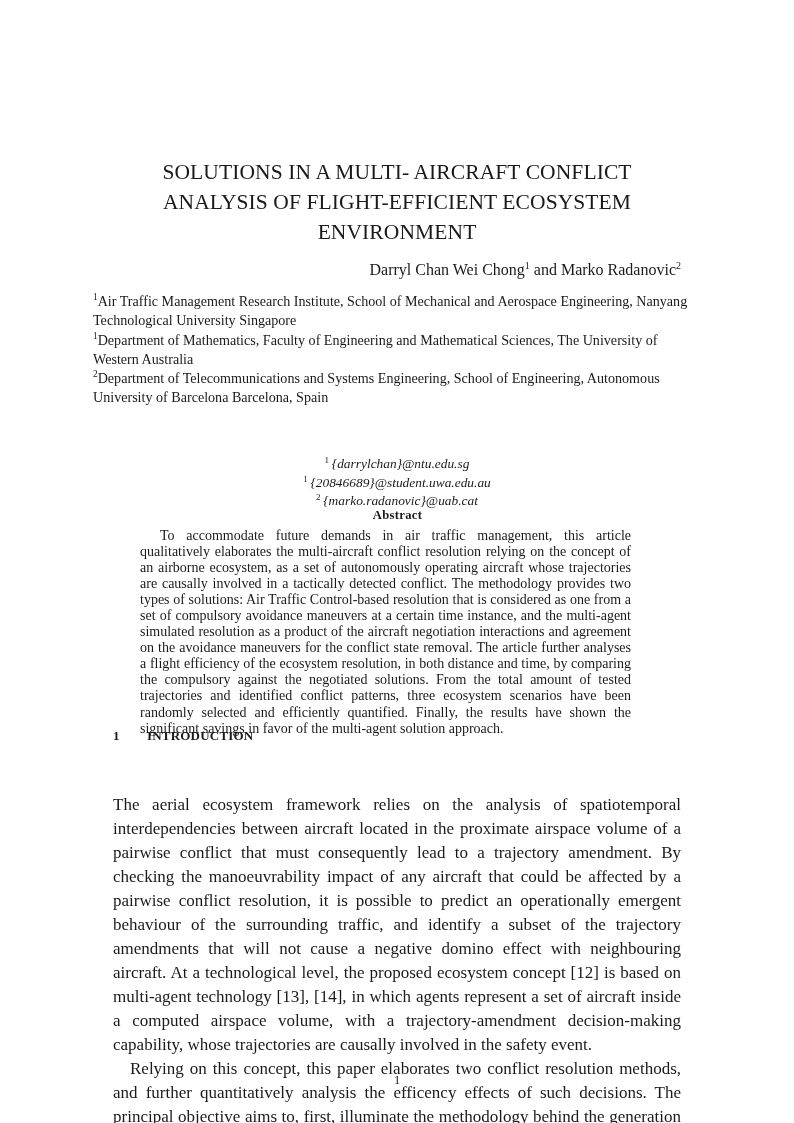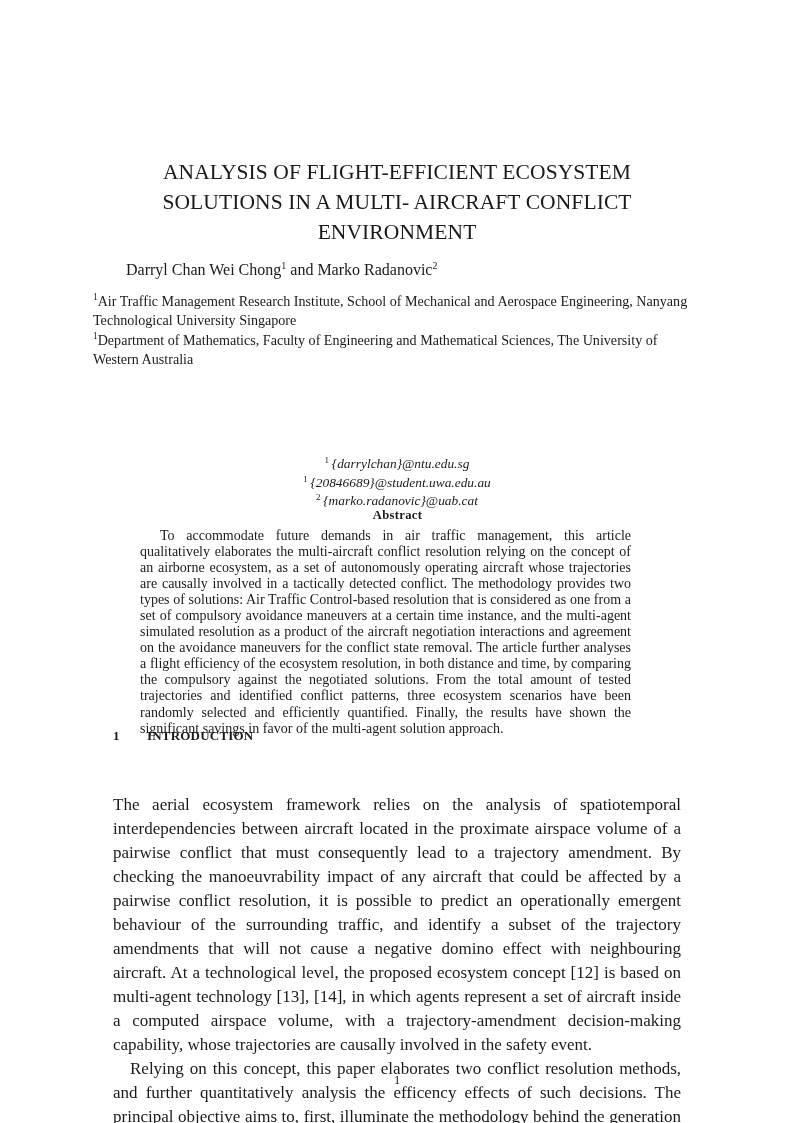--- a/index.html
+++ b/index.html
@@ -36,24 +36,24 @@
   .title-line {
     font-size: 21.5px;
     line-height: 30px;
     letter-spacing: 0.1px;
     font-weight: 400;
     color: #191919;
   }
 
   .authors {
     position: absolute;
-    left: 126px;
+    left: 113px;
     top: 259px;
     width: 568px;
-    text-align: left;
+    text-align: right;
     font-size: 16px;
     line-height: 22px;
   }
   .authors sup {
     font-size: 10px;
     vertical-align: super;
     line-height: 0;
   }
 
   
@@ -155,32 +155,33 @@
     text-align: center;
     font-size: 12.5px;
   }
 </style>
 </head>
 <body>
 
 <div class="page">
 
   <div class="title-block">
+    <div class="title-line">SOLUTIONS IN A MULTI- AIRCRAFT CONFLICT</div>
     <div class="title-line">ANALYSIS OF FLIGHT-EFFICIENT ECOSYSTEM</div>
-    <div class="title-line">SOLUTIONS IN A MULTI- AIRCRAFT CONFLICT</div>
     <div class="title-line">ENVIRONMENT</div>
   </div>
 
   <div class="authors">
     <span>Darryl Chan Wei Chong</span><sup>1</sup><span> and </span><span>Marko Radanovic</span><sup>2</sup>
   </div>
 
   <div class="affiliations">
     <div class="aff-line"><sup>1</sup><span>Air Traffic Management Research Institute, School of Mechanical and Aerospace Engineering, Nanyang Technological University Singapore</span></div>
     <div class="aff-line"><sup>1</sup><span>Department of Mathematics, Faculty of Engineering and Mathematical Sciences, The University of Western Australia</span></div>
+    <div class="aff-line"><sup>2</sup><span>Department of Telecommunications and Systems Engineering, School of Engineering, Autonomous University of Barcelona Barcelona, Spain</span></div>
   </div>
 
   <div class="emails">
     <div class="email-line"><sup>1</sup> <span>{darrylchan}@ntu.edu.sg</span></div>
     <div class="email-line"><sup>1</sup> <span>{20846689}@student.uwa.edu.au</span></div>
     <div class="email-line"><sup>2</sup> <span>{marko.radanovic}@uab.cat</span></div>
   </div>
 
   <div class="abstract-heading">Abstract</div>
   <div class="abstract-body">To accommodate future demands in air traffic management, this article qualitatively elaborates the multi-aircraft conflict resolution relying on the concept of an airborne ecosystem, as a set of autonomously operating aircraft whose trajectories are causally involved in a tactically detected conflict. The methodology provides two types of solutions: Air Traffic Control-based resolution that is considered as one from a set of compulsory avoidance maneuvers at a certain time instance, and the multi-agent simulated resolution as a product of the aircraft negotiation interactions and agreement on the avoidance maneuvers for the conflict state removal. The article further analyses a flight efficiency of the ecosystem resolution, in both distance and time, by comparing the compulsory against the negotiated solutions. From the total amount of tested trajectories and identified conflict patterns, three ecosystem scenarios have been randomly selected and efficiently quantified. Finally, the results have shown the significant savings in favor of the multi-agent solution approach.</div>

